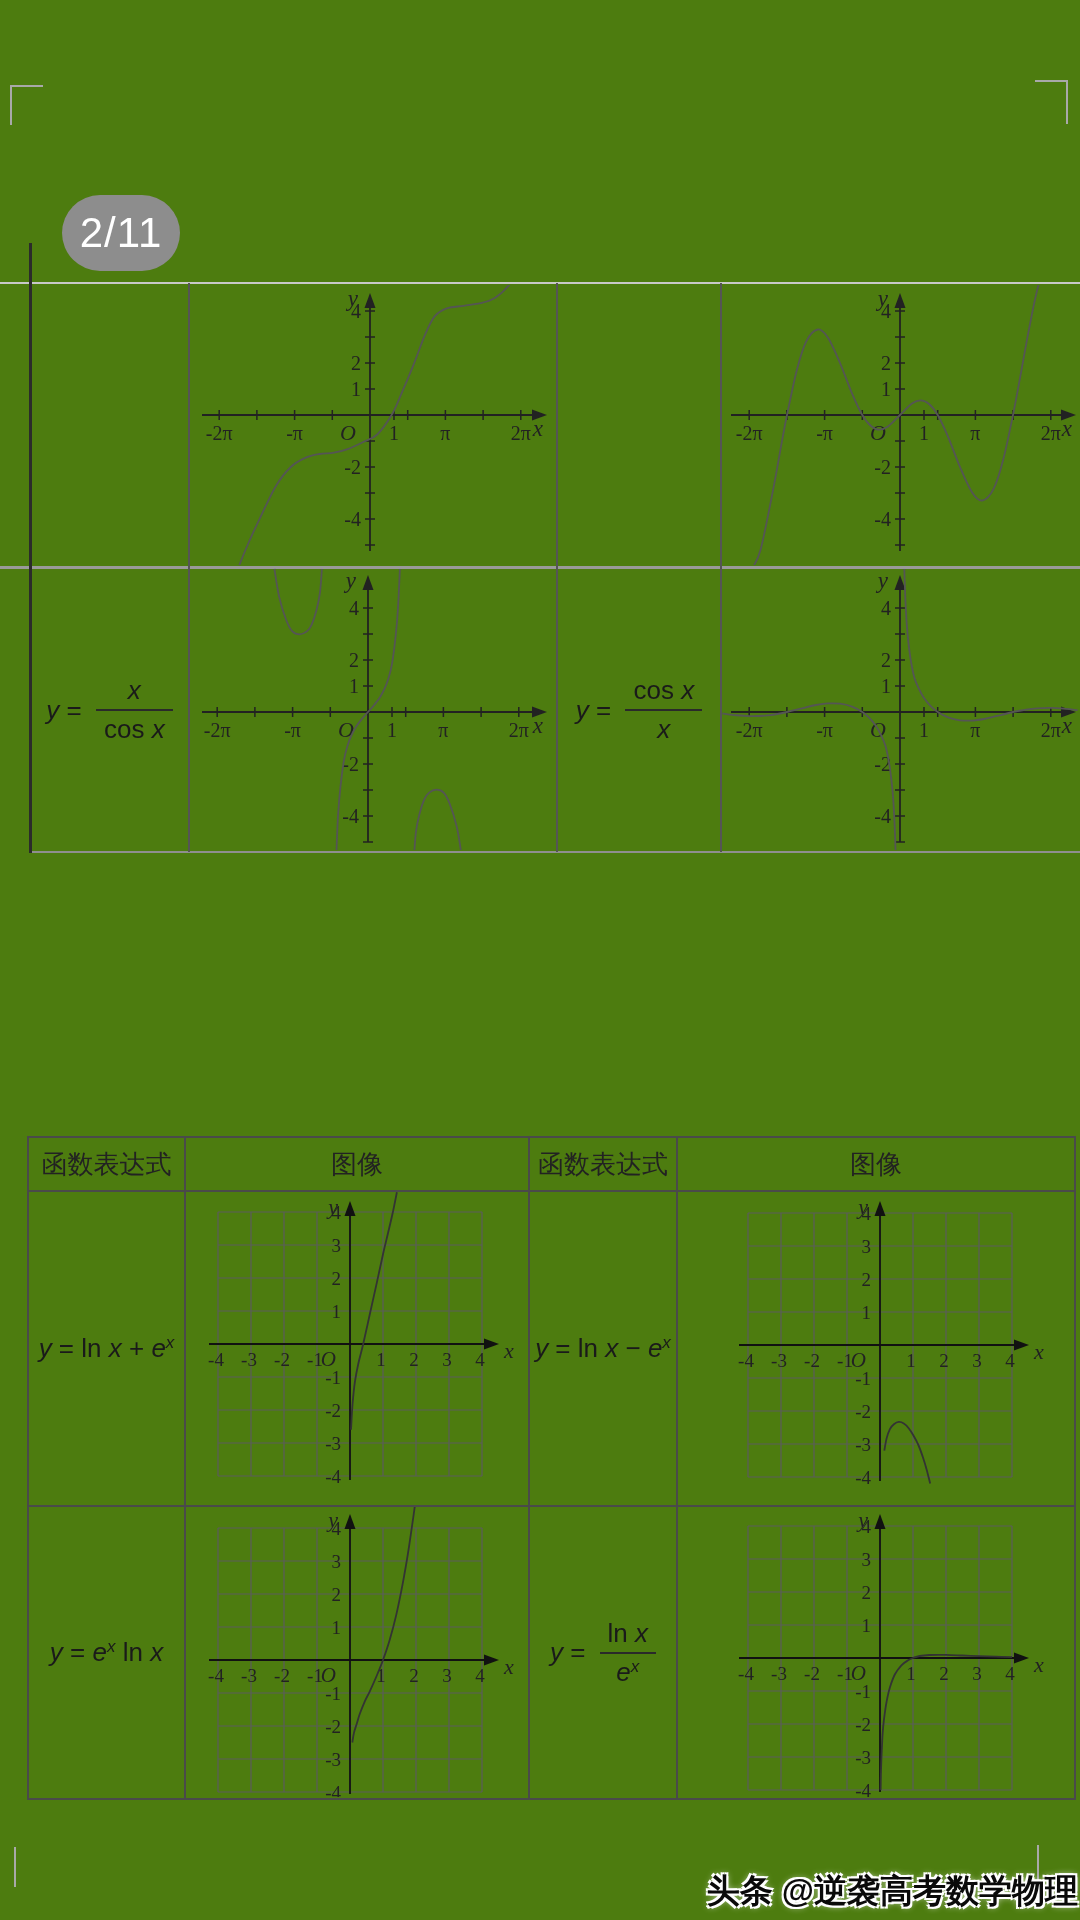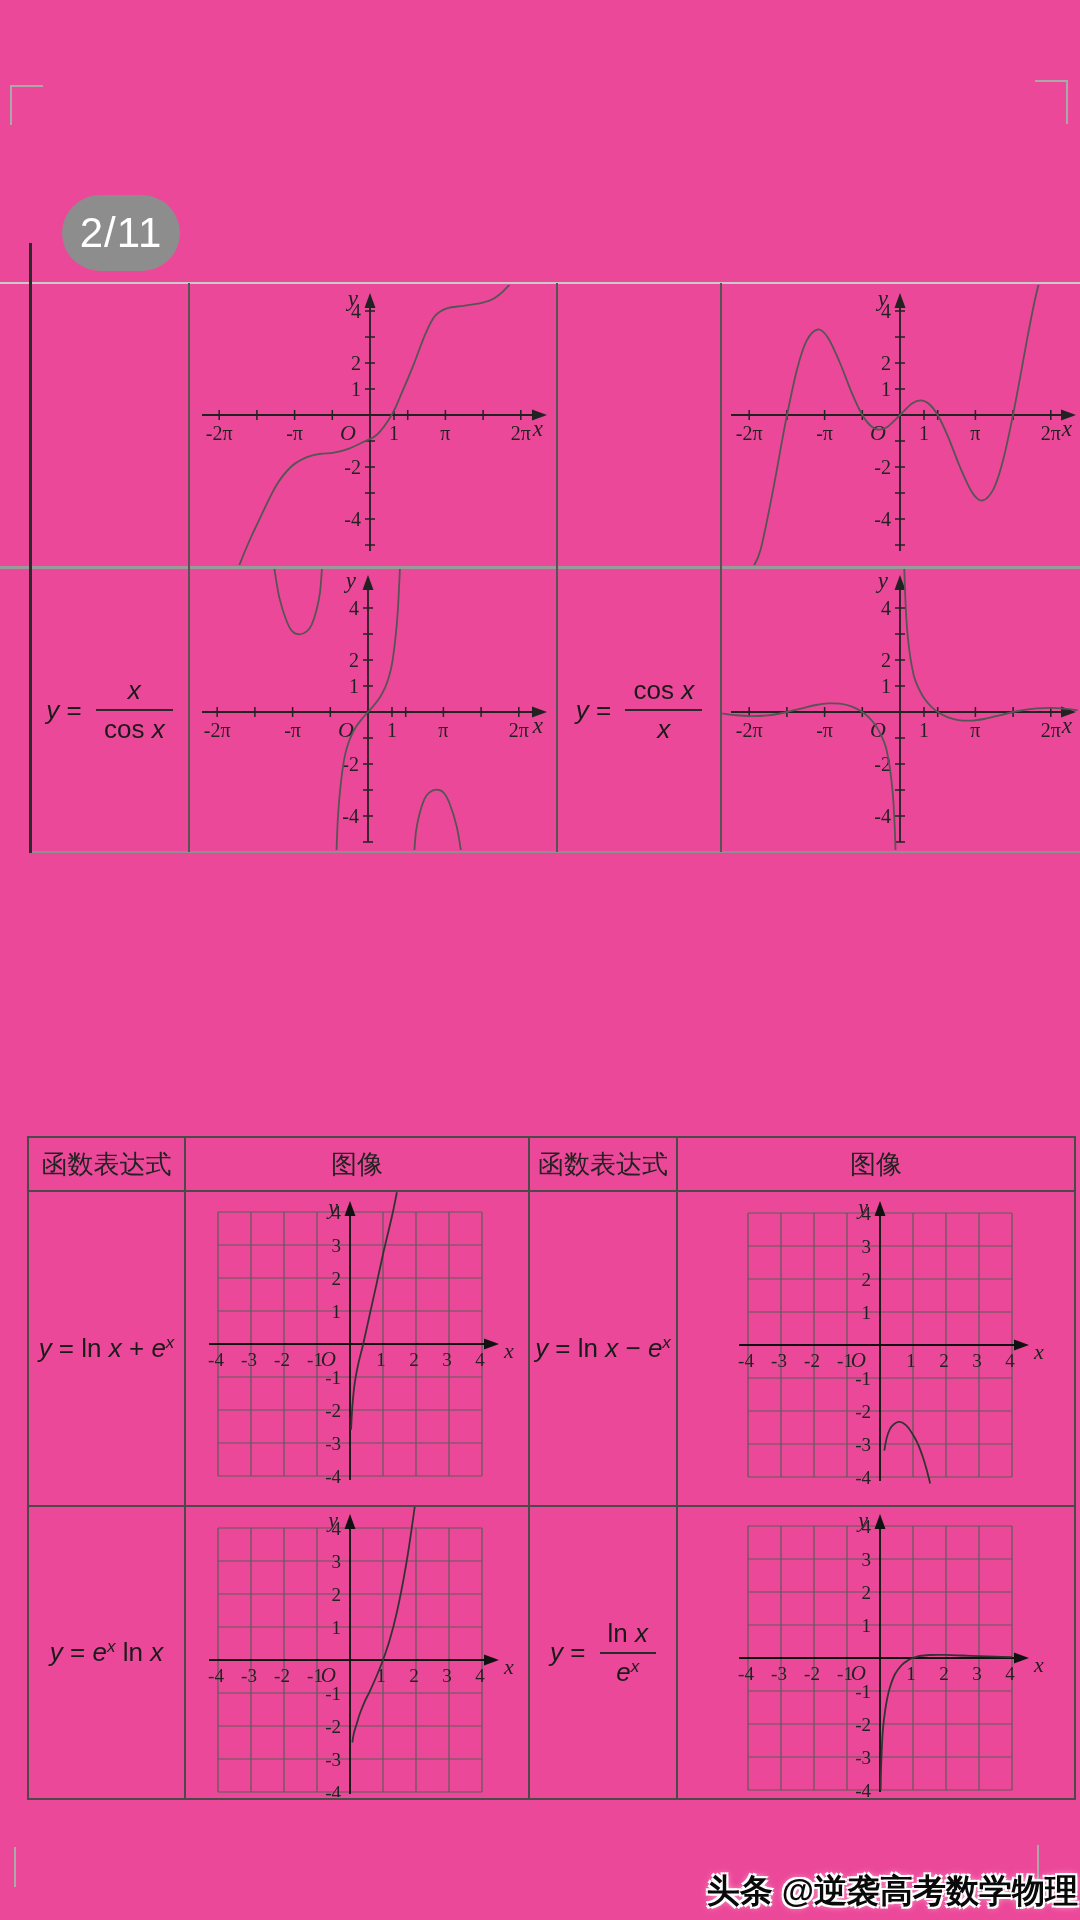--- a/index.html
+++ b/index.html
@@ -1,16 +1,16 @@
 <!DOCTYPE html>
 <html><head>
 <meta charset="utf-8">
 <style>
   html,body{margin:0;padding:0;background:#fff;}
-  #page{position:relative;width:1080px;height:1920px;background:#ec4899;overflow:hidden;
+  #page{position:relative;width:1080px;height:1920px;background:#4d7c0f;overflow:hidden;
         font-family:"Liberation Sans",sans-serif;}
   .line{position:absolute;}
   .badge{position:absolute;left:62px;top:195px;width:118px;height:76px;border-radius:40px;
          background:#8d8d8d;color:#fff;font-size:42px;display:flex;align-items:center;
          justify-content:center;letter-spacing:1px;}
   .hdrcell{position:absolute;display:flex;align-items:center;justify-content:center;
            font-size:26px;color:#222;}
   .expr{position:absolute;display:flex;align-items:center;justify-content:center;
         font-size:26px;color:#1a1a1a;}
   .expr .row{white-space:pre;display:inline-flex;align-items:baseline;}

